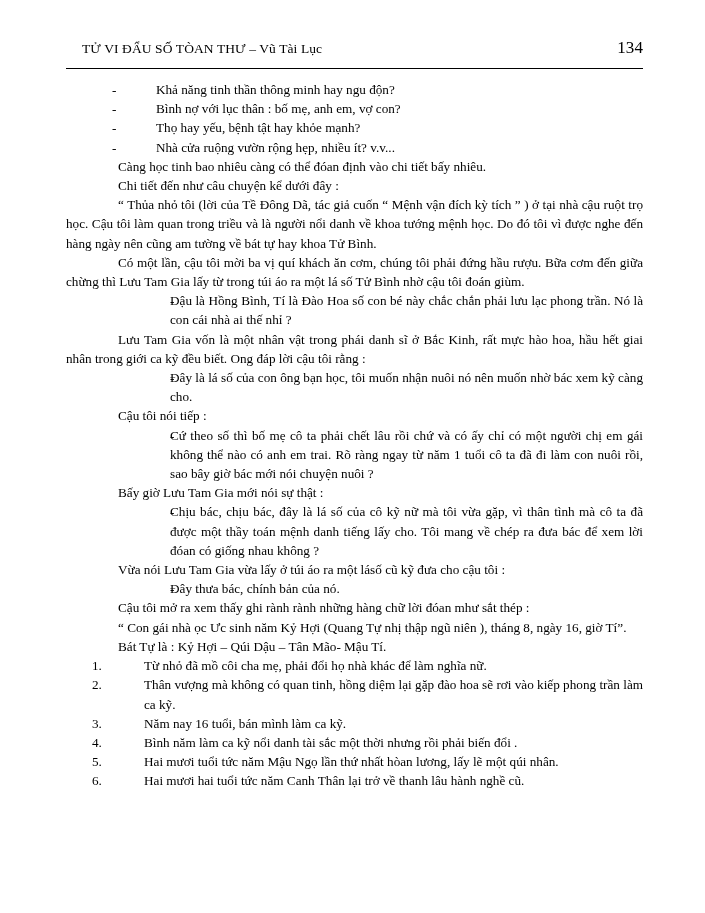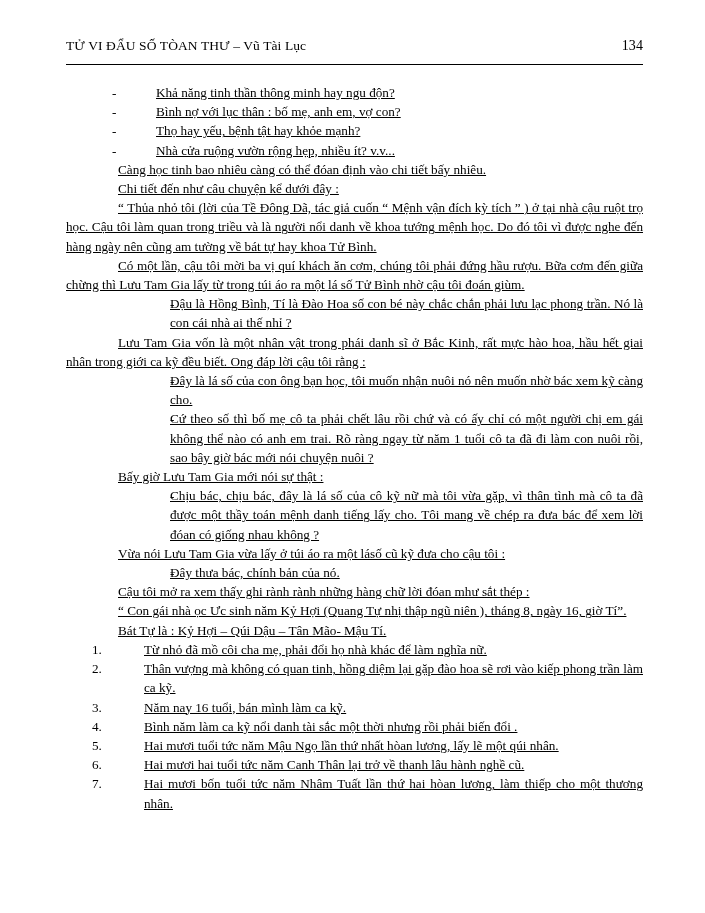--- a/index.html
+++ b/index.html
@@ -19,39 +19,39 @@
     height: 913px;
     box-sizing: border-box;
     padding: 38px 62px 0 66px;
   }
   .header {
     display: flex;
     align-items: baseline;
     justify-content: space-between;
     font-size: 13.5px;
     letter-spacing: 0.1px;
+    margin-left: 16px;
   }
   .header-title {
     white-space: nowrap;
   }
   .header-page {
-    font-size: 14px;
+    font-size: 17px;
   }
   .rule {
     margin-top: 10px;
     border-bottom: 1.2px solid #000;
     width: 100%;
   }
   .body-text {
-    margin-top: 18px;
+    margin-top: 11px;
     font-size: 13.2px;
     line-height: 1.455;
     text-align: justify;
     text-justify: inter-word;
-    text-decoration: underline;
   }
   .p {
     margin: 0;
     text-indent: 0;
   }
   .p.indent {
     text-indent: 52px;
   }
   .dashline {
     margin: 0;
@@ -105,20 +105,21 @@
     <p class="p indent">Chi tiết đến như câu chuyện kể dưới đây :</p>
     <p class="p indent">“ Thủa nhỏ tôi (lời của Tề Đông Dã, tác giả cuốn “ Mệnh vận đích kỳ tích ” ) ở tại nhà cậu ruột trọ học. Cậu tôi làm quan trong triều và là người nổi danh về khoa tướng mệnh học. Do đó tôi vì được nghe đến hàng ngày nên cũng am tường về bát tự hay khoa Tử Bình.</p>
     <p class="p indent">Có một lần, cậu tôi mời ba vị  quí khách ăn cơm, chúng tôi phải đứng hầu rượu. Bữa cơm đến giữa chừng thì Lưu Tam Gia lấy từ trong túi áo ra một lá số Tử Bình nhờ cậu tôi đoán giùm.</p>
 
     <p class="dash-mid"><span class="dash-in">-</span><span>Dậu là Hồng Bình, Tí là Đào Hoa số con bé này chắc chắn phải lưu lạc phong trần. Nó là con cái nhà ai thế nhỉ ?</span></p>
 
     <p class="p indent">Lưu Tam Gia vốn là một nhân vật trong phái danh sĩ ở Bắc Kinh, rất mực hào hoa, hầu hết giai nhân trong giới ca kỹ đều biết. Ong đáp lời cậu tôi rằng :</p>
 
     <p class="dash-mid"><span class="dash-in">-</span><span>Đây là lá số của con ông bạn học, tôi muốn nhận nuôi nó nên muốn nhờ bác xem kỹ càng cho.</span></p>
 
+    <p class="p indent">Cậu tôi nói tiếp :</p>
 
     <p class="dash-mid"><span class="dash-in">-</span><span>Cứ theo số thì bố mẹ cô ta phải chết lâu rồi chứ và có ấy chỉ có một người chị em gái không thể nào có anh em trai. Rõ ràng ngay từ năm 1 tuổi cô ta đã đi làm con nuôi rồi, sao bây giờ bác mới nói chuyện nuôi ?</span></p>
 
     <p class="p indent">Bấy giờ Lưu Tam Gia mới nói sự thật :</p>
 
     <p class="dash-mid"><span class="dash-in">-</span><span>Chịu bác, chịu bác, đây là lá số của cô kỹ nữ mà tôi vừa gặp, vì thân tình mà cô ta đã được một thầy toán mệnh danh tiếng lấy cho. Tôi mang về chép ra đưa bác để xem lời đóan có giống nhau không ?</span></p>
 
     <p class="p indent">Vừa nói Lưu Tam Gia vừa lấy ở túi áo ra một lásố cũ kỹ đưa cho cậu tôi :</p>
 
     <p class="dash-mid"><span class="dash-in">-</span><span>Đây thưa bác, chính bản của nó.</span></p>
@@ -126,16 +127,15 @@
     <p class="p indent">Cậu tôi mở ra xem thấy ghi rành rành những hàng chữ lời đóan mhư sắt thép :</p>
     <p class="p indent">“ Con gái nhà ọc Ưc sinh năm Kỷ Hợi (Quang Tự nhị thập ngũ niên ), tháng 8, ngày 16, giờ Tí”.</p>
     <p class="p indent">Bát Tự là : Kỷ Hợi – Qúi Dậu – Tân Mão- Mậu Tí.</p>
 
     <p class="numline"><span class="num-in">1.</span><span>Từ nhỏ đã mồ côi cha mẹ, phải đổi họ nhà khác để làm nghĩa nữ.</span></p>
     <p class="numline"><span class="num-in">2.</span><span>Thân vượng mà không có quan tinh, hồng diệm lại gặp đào hoa sẽ rơi vào kiếp phong trần làm ca kỹ.</span></p>
     <p class="numline"><span class="num-in">3.</span><span>Năm nay 16 tuổi, bán mình làm ca kỹ.</span></p>
     <p class="numline"><span class="num-in">4.</span><span>Bình năm làm ca kỹ nổi danh tài sắc một thời nhưng rồi phải biến đổi .</span></p>
     <p class="numline"><span class="num-in">5.</span><span>Hai mươi tuổi tức năm Mậu Ngọ lần thứ nhất hòan lương, lấy lẽ một qúi nhân.</span></p>
     <p class="numline"><span class="num-in">6.</span><span>Hai mươi hai tuổi tức năm Canh Thân lại trở về thanh lâu hành nghề cũ.</span></p>
-    <p class="numline"><span class="num-in">7.</span><span>Hai mươi bốn tuổi tức năm Nhâm Tuất  lần thứ hai hòan lương, làm thiếp cho một thương nhân.</span></p>
 
   </div>
 </div>
 
 </body></html>

